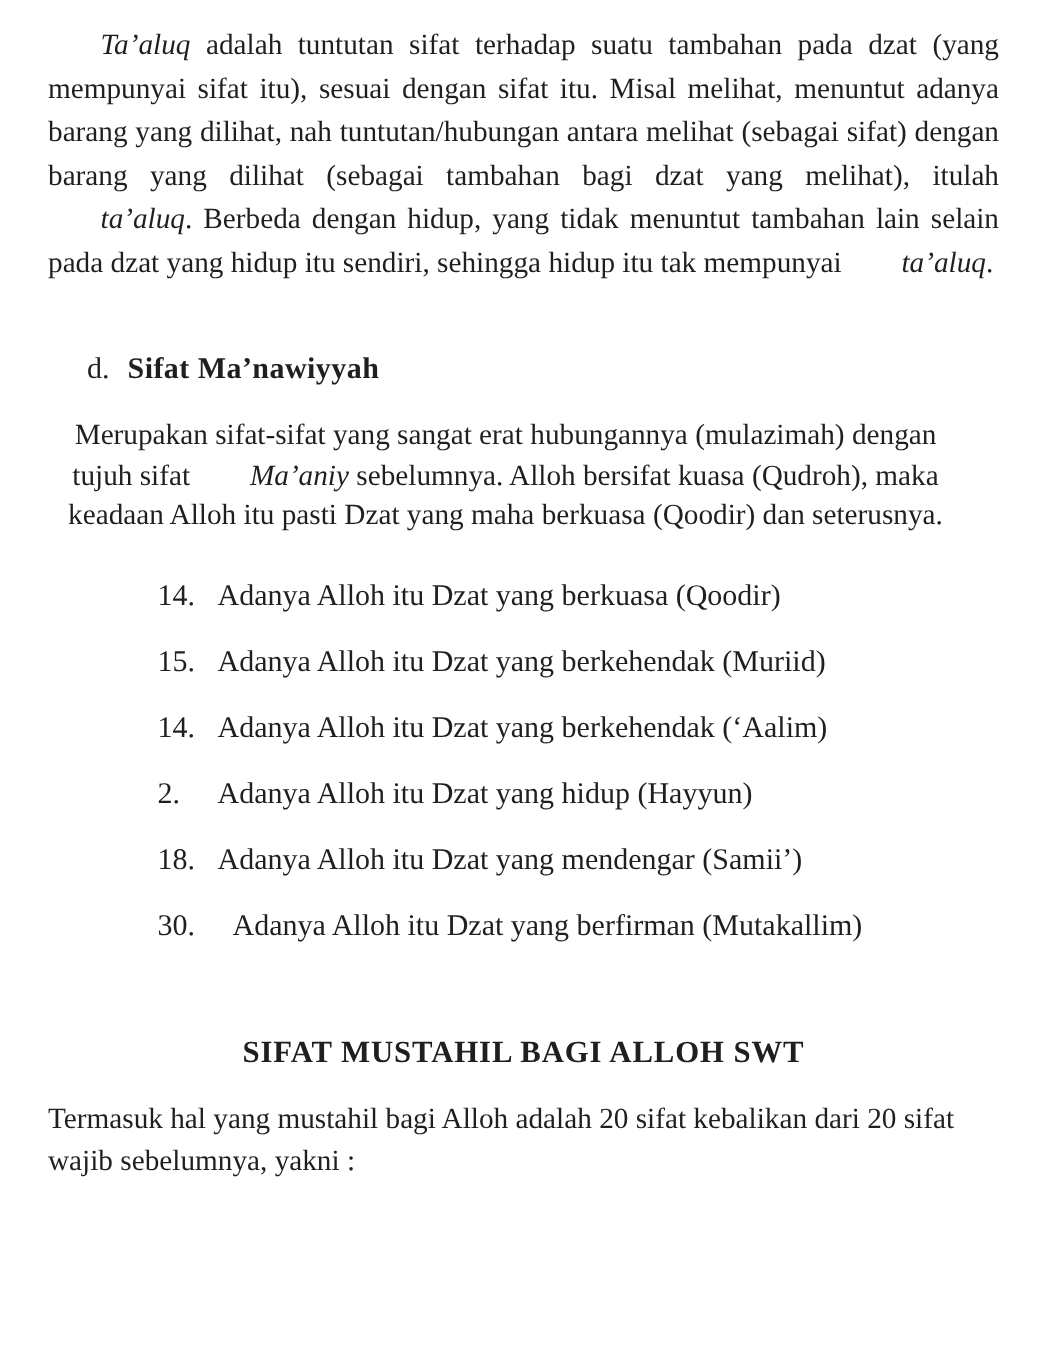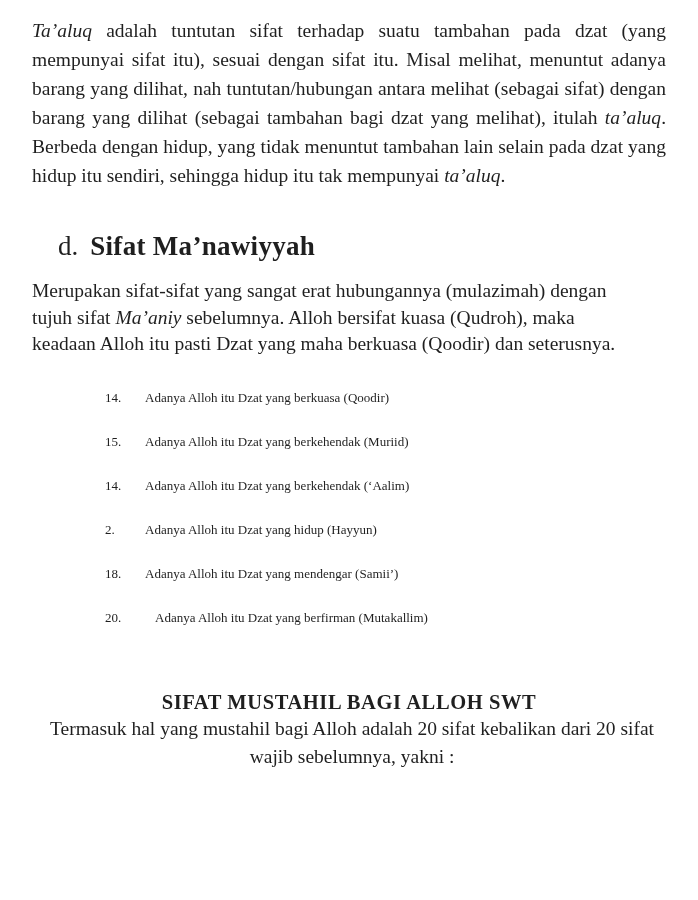--- a/index.html
+++ b/index.html
@@ -25,70 +25,72 @@
     font-size: 19.5px;
     line-height: 29px;
     color: #1f1f1f;
   }
   .para-taaluq {
     width: 634px;
     text-align: justify;
   }
   .it {
     font-style: italic;
+    margin-left: 35px;
   }
   .heading-d {
     margin: 44px 0 0 26px;
-    font-size: 27px;
+    font-size: 20px;
     line-height: 24px;
     font-weight: normal;
   }
   .heading-d .marker {
     font-weight: normal;
     margin-right: 12px;
   }
   .heading-d .title {
     font-weight: bold;
     letter-spacing: 0.3px;
   }
   .para-manawiyyah {
     margin-top: 20px;
     width: 610px;
     line-height: 26.5px;
-    text-align: left;
+    text-align: center;
   }
   .sifat-list {
     margin-top: 26px;
     padding-left: 73px;
   }
   .list-row {
-    font-size: 13px;
+    font-size: 20px;
     line-height: 27px;
     margin-bottom: 17px;
     white-space: nowrap;
   }
   .list-row .num {
     display: inline-block;
     width: 40px;
   }
   .list-row.wide-gap .num {
     width: 50px;
   }
   .heading-mustahil {
     margin: 58px 0 0 0;
     font-size: 20.5px;
     line-height: 26px;
     font-weight: bold;
     letter-spacing: 0.6px;
     text-align: center;
   }
   .para-mustahil {
+    margin-top: 18px;
     width: 640px;
     line-height: 28px;
-    text-align: center;
+    text-align: left;
   }
 </style>
 </head>
 <body>
 
 <div class="page">
 
   <p class="para para-taaluq"><span class="it">Ta’aluq</span><span> adalah tuntutan sifat terhadap suatu tambahan pada dzat (yang mempunyai sifat itu), sesuai dengan sifat itu. Misal melihat, menuntut adanya barang yang dilihat, nah tuntutan/hubungan antara melihat (sebagai sifat) dengan barang yang dilihat (sebagai tambahan bagi dzat yang melihat), itulah </span><span class="it">ta’aluq</span><span>. Berbeda dengan hidup, yang tidak menuntut tambahan lain selain pada dzat yang hidup itu sendiri, sehingga hidup itu tak mempunyai </span><span class="it">ta’aluq</span><span>.</span></p>
 
   <h3 class="heading-d"><span class="marker">d.</span><span class="title">Sifat Ma’nawiyyah</span></h3>
@@ -105,21 +107,21 @@
     <div class="list-row">
       <span class="num">14.</span><span class="txt">Adanya Alloh itu Dzat yang berkehendak (‘Aalim)</span>
     </div>
     <div class="list-row">
       <span class="num">2.</span><span class="txt">Adanya Alloh itu Dzat yang hidup (Hayyun)</span>
     </div>
     <div class="list-row">
       <span class="num">18.</span><span class="txt">Adanya Alloh itu Dzat yang mendengar (Samii’)</span>
     </div>
     <div class="list-row wide-gap">
-      <span class="num">20.</span><span class="txt">Adanya Alloh itu Dzat yang berfirman (Mutakallim)</span>
+      <span class="num">30.</span><span class="txt">Adanya Alloh itu Dzat yang berfirman (Mutakallim)</span>
     </div>
   </div>
 
   <h2 class="heading-mustahil">SIFAT MUSTAHIL BAGI ALLOH SWT</h2>
 
   <p class="para para-mustahil">Termasuk hal yang mustahil bagi Alloh adalah 20 sifat kebalikan dari 20 sifat wajib sebelumnya, yakni :</p>
 
 </div>
 
 </body></html>

